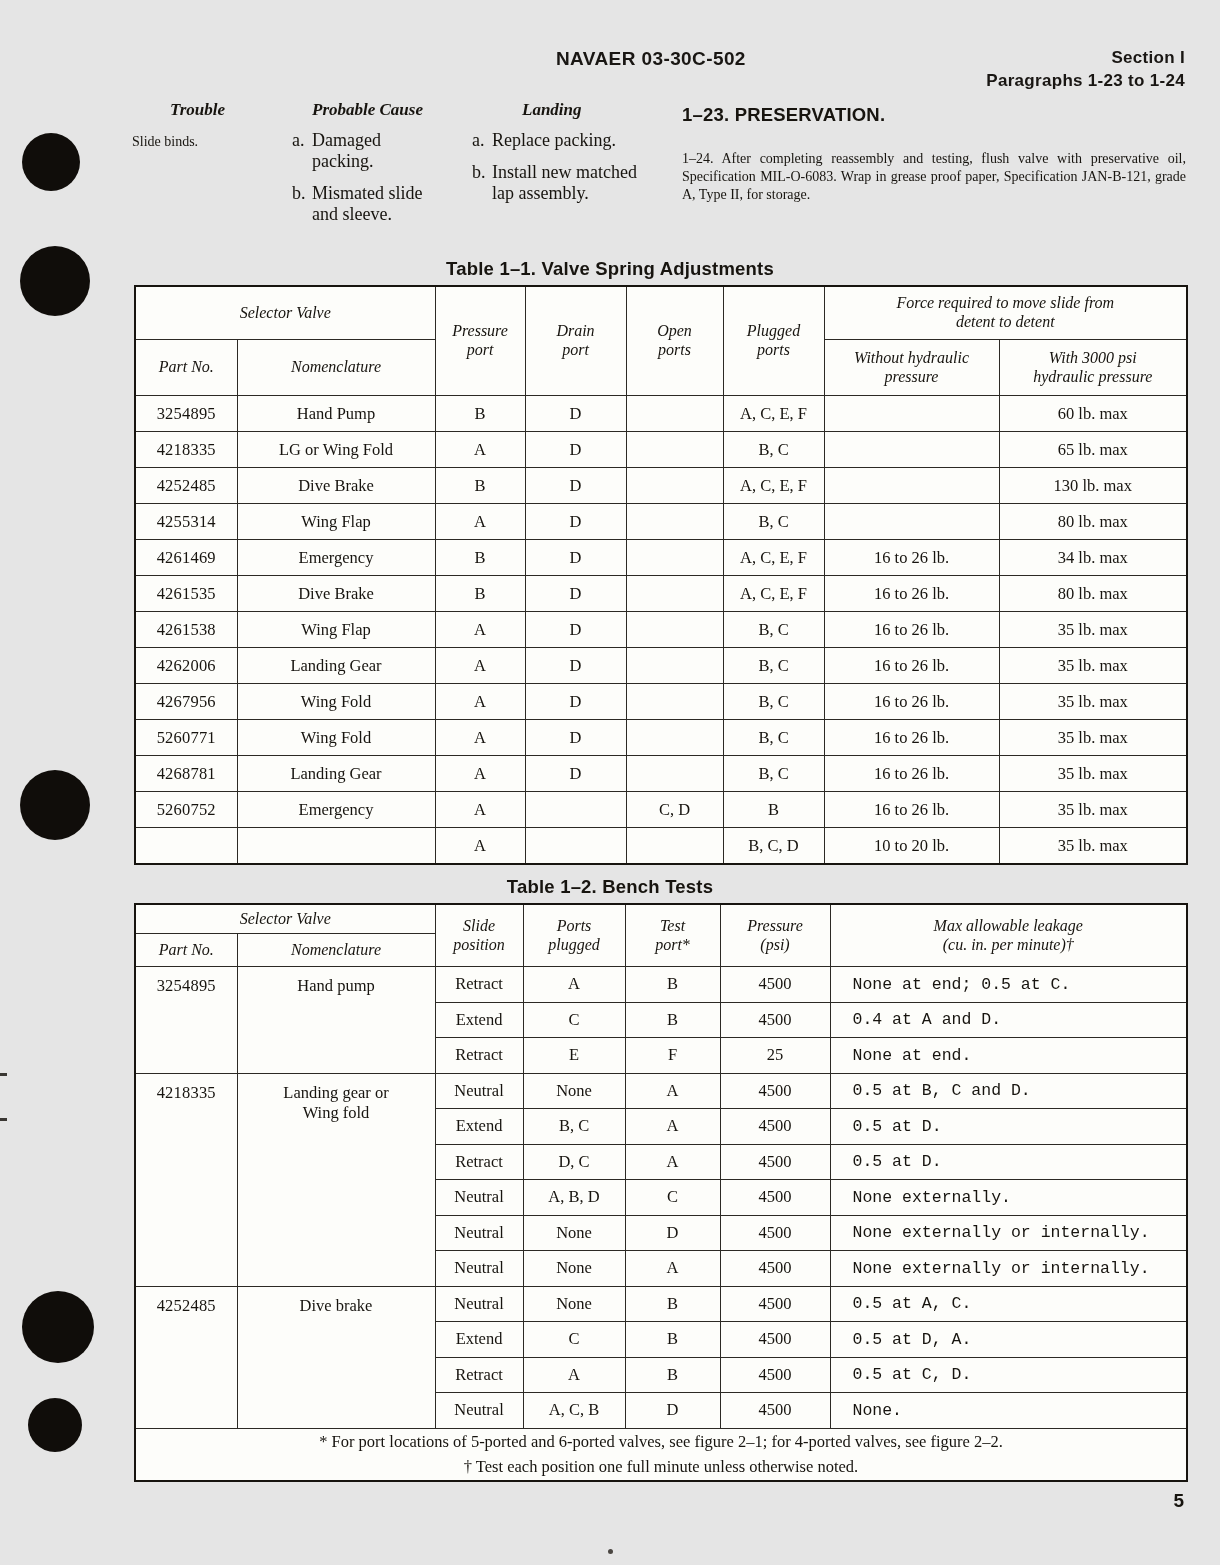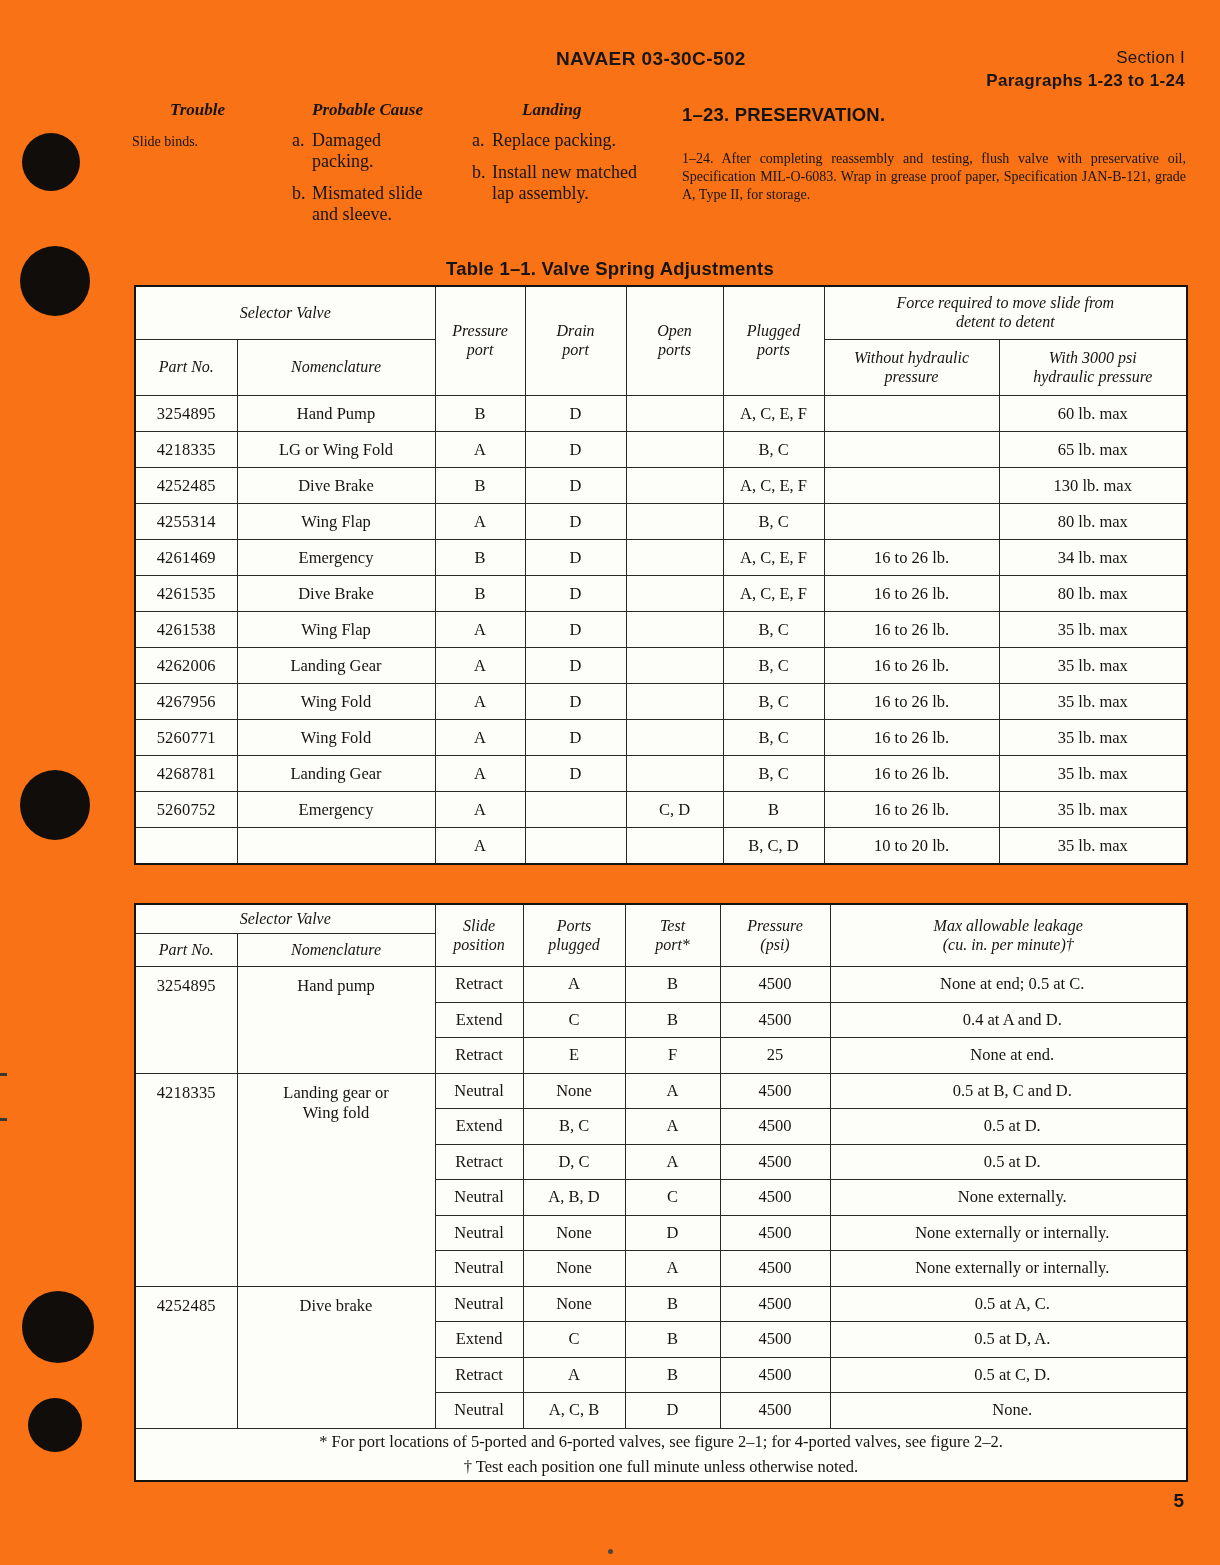--- a/index.html
+++ b/index.html
@@ -1,20 +1,20 @@
 <!DOCTYPE html>
 <html><head>
 <meta charset="utf-8">
 <title>NAVAER 03-30C-502 Page 5</title>
 <style>
   html,body{margin:0;padding:0;background:#8d8d8d;}
   body{font-family:"Liberation Serif",serif;}
   .page{
     position:relative;width:1220px;height:1565px;
-    background:#f97316;overflow:hidden;
+    background:#e5e5e5;overflow:hidden;
     box-sizing:border-box;
   }
   
   .hole{position:absolute;background:#100d0a;border-radius:50%;}
   .hole.h1{left:22px;top:133px;width:58px;height:58px;}
   .hole.h2{left:20px;top:246px;width:70px;height:70px;}
   .hole.h3{left:20px;top:770px;width:70px;height:70px;}
   .hole.h4{left:22px;top:1291px;width:72px;height:72px;}
   .hole.h5{left:28px;top:1398px;width:54px;height:54px;}
   .tick{position:absolute;left:0;width:7px;height:3px;background:#3a3733;}
@@ -24,21 +24,21 @@
   
   .hdr{position:absolute;top:48px;left:0;width:1220px;height:50px;}
   .hdr .doc{
     position:absolute;left:556px;top:0;
     font-family:"Liberation Sans",sans-serif;
     font-weight:bold;font-size:19px;letter-spacing:.4px;color:#191613;
   }
   .hdr .sect{
     position:absolute;right:35px;top:0;text-align:left;
     font-family:"Liberation Sans",sans-serif;
-    font-weight:normal;font-size:17px;color:#191613;letter-spacing:.3px;
+    font-weight:bold;font-size:17px;color:#191613;letter-spacing:.3px;
   }
   .hdr .para{
     position:absolute;right:35px;top:23px;text-align:center;
     font-family:"Liberation Sans",sans-serif;
     font-weight:bold;font-size:17px;color:#191613;letter-spacing:.3px;
   }
 
   
   .ts{position:absolute;left:132px;top:100px;width:530px;}
   .ts .cols{position:relative;height:150px;}
@@ -93,21 +93,21 @@
   #t11{left:134px;top:285px;width:1052px;}
   #t11 td{height:35px;}
   #t11 .hrow1 th{height:52px;}
   #t11 .hrow2 th{height:55px;}
 
   
   #t12{left:134px;top:903px;width:1052px;}
   #t12 td{height:34.5px;}
   #t12 .hr1 th{height:28px;}
   #t12 .hr2 th{height:32px;}
-  #t12 .leak{text-align:center;padding-left:14px;font-size:16.5px;}
+  #t12 .leak{text-align:left;padding-left:22px;font-size:16.5px;font-family:Liberation Mono, monospace;}
   #t12 .grp{vertical-align:top;padding-top:9px;}
   .fnote{
     text-align:left;padding:9px 0 9px 14px;font-size:16px;line-height:1.55;border-radius:14px;
   }
   .fnote div{white-space:nowrap;}
 
   .pgno{
     position:absolute;right:36px;top:1490px;
     font-family:"Liberation Sans",sans-serif;
     font-weight:bold;font-size:19px;color:#17140f;
@@ -328,20 +328,21 @@
           <td>A</td>
           <td></td>
           <td></td>
           <td>B, C, D</td>
           <td>10 to 20 lb.</td>
           <td>35 lb.  max</td>
         </tr>
       </tbody>
   </table>
 
+  <div class="tcap" style="top:876px;">Table 1–2.  Bench Tests</div>
   <table class="doc outer" id="t12">
     <colgroup>
       <col style="width:102px">
         <col style="width:198px">
         <col style="width:88px">
       <col style="width:102px">
         <col style="width:95px">
         <col style="width:110px">
       <col style="width:357px">
     </colgroup>

